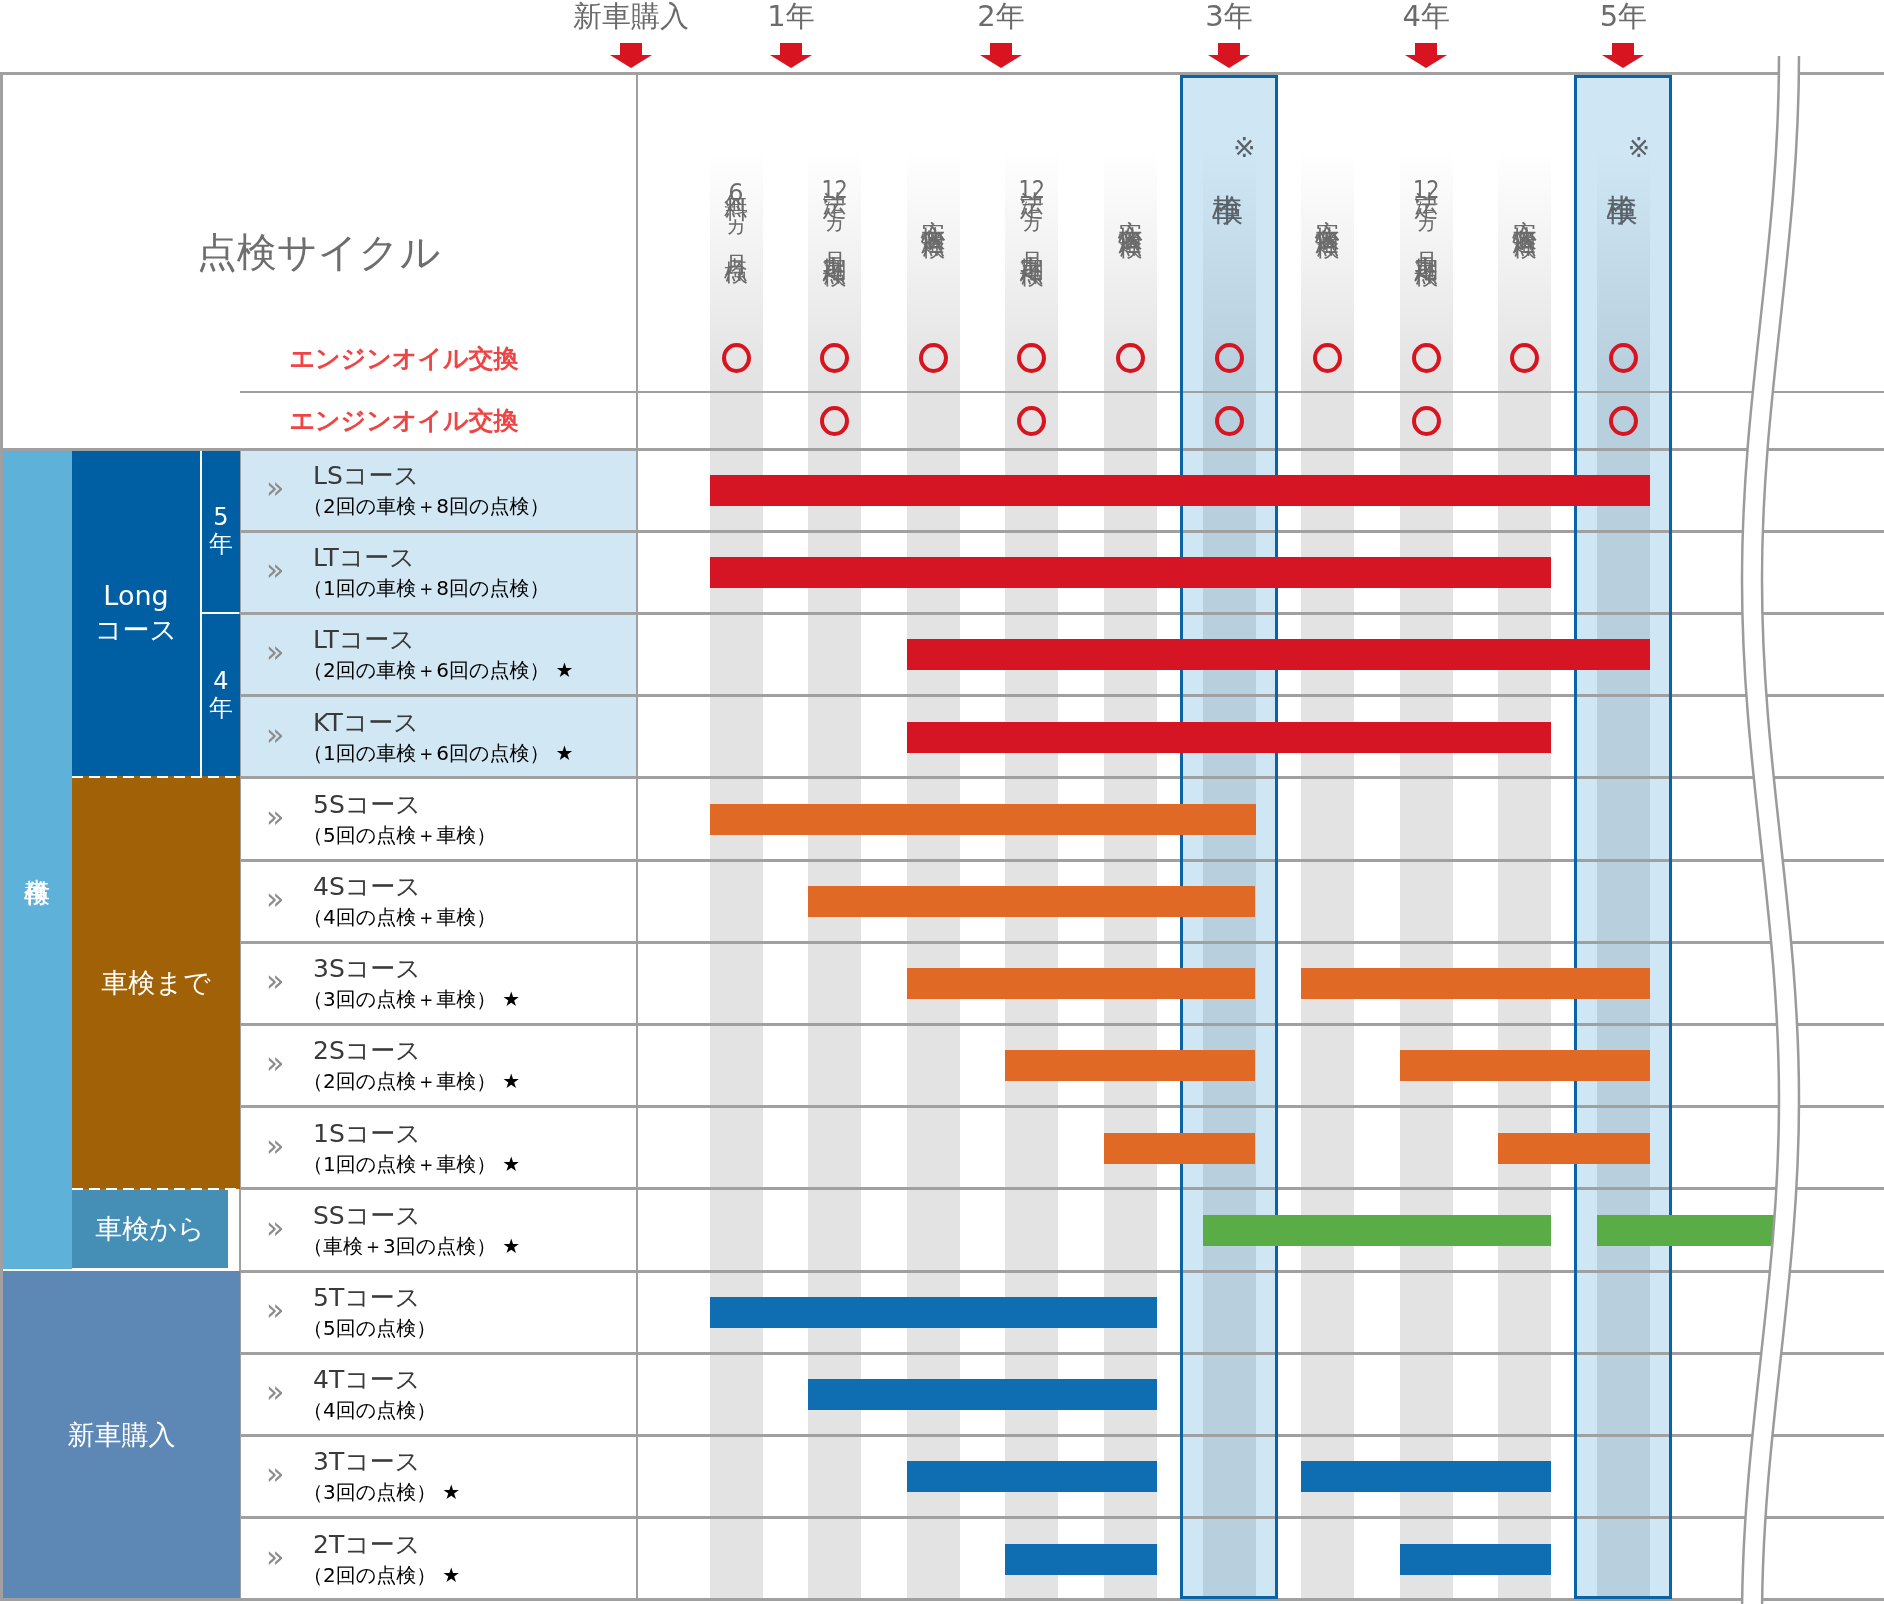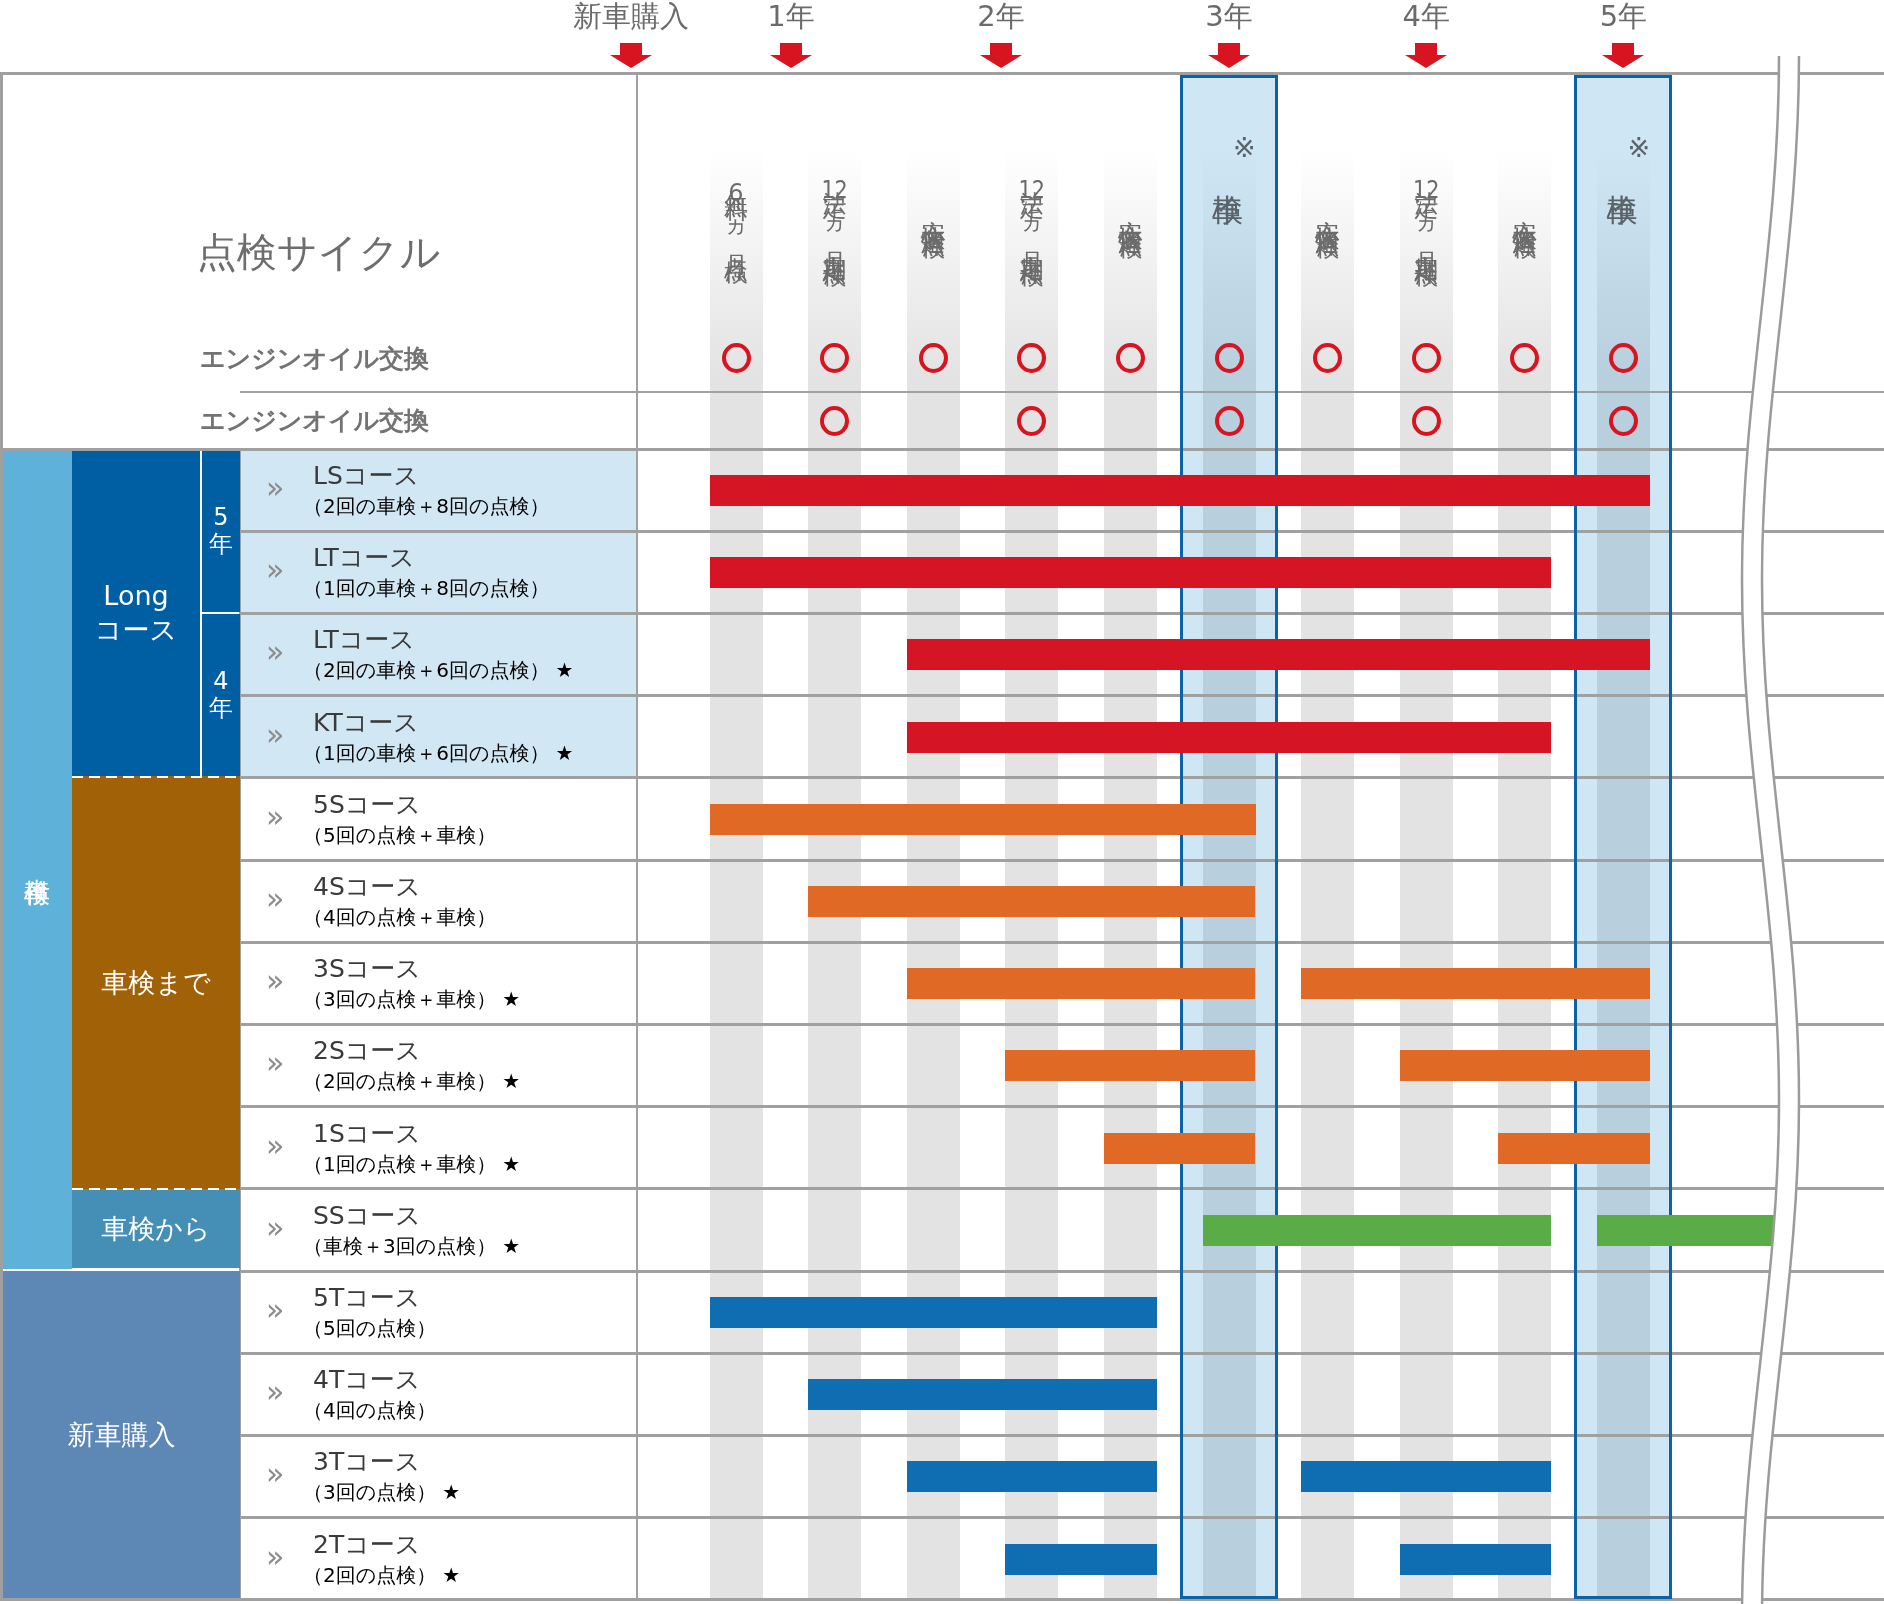--- a/index.html
+++ b/index.html
@@ -18,21 +18,21 @@
 
 .stripe{position:absolute;top:75px;height:1523px;width:53px;z-index:1;
   background:linear-gradient(to bottom,rgba(227,227,227,0) 0px,rgba(227,227,227,0) 75px,#e3e3e3 300px,#e3e3e3 100%);}
 .sk-fill{position:absolute;top:75px;height:1524px;width:98px;z-index:1;background:#cfe6f4;}
 .sk-inner{position:absolute;left:23px;top:0;width:53px;height:100%;
   background:linear-gradient(to bottom,rgba(184,207,221,0) 0px,rgba(184,207,221,0) 75px,#b8cfdd 300px,#b8cfdd 100%);}
 .sk-border{position:absolute;top:75px;height:1524px;width:98px;z-index:3;border:3px solid #0b63a7;}
 
 
 .hdr-title{position:absolute;left:0;top:228px;width:637px;text-align:center;font-size:40px;line-height:48px;color:#6e6e6e;z-index:5;white-space:nowrap;}
-.oil-label{position:absolute;left:200px;width:408px;text-align:left;font-size:25px;line-height:30px;color:#737373;font-weight:bold;z-index:5;white-space:nowrap;}
+.oil-label{position:absolute;left:200px;width:408px;text-align:center;font-size:25px;line-height:30px;color:#ef4444;font-weight:bold;z-index:5;white-space:nowrap;}
 .col-head{position:absolute;top:80px;height:260px;width:40px;display:flex;align-items:center;justify-content:center;z-index:5;}
 .vtext{writing-mode:vertical-rl;text-orientation:upright;font-size:24px;line-height:1;letter-spacing:3px;color:#6b6b6b;white-space:nowrap;}
 .tcy{text-combine-upright:all;}
 .sk-note{position:absolute;top:132px;font-size:27px;line-height:32px;color:#5b636a;z-index:5;}
 .sk-label{position:absolute;top:170px;writing-mode:vertical-rl;text-orientation:upright;font-size:31px;line-height:1;color:#5b636a;z-index:5;white-space:nowrap;}
 
 
 .ring{position:absolute;width:29px;height:30px;border:4px solid #d7141f;border-radius:50%;z-index:5;}
 .bar{position:absolute;height:31px;z-index:4;}
 
@@ -215,21 +215,21 @@
   <span class="grp-yr">5</span>
   <span class="grp-yr">年</span>
 </div>
 <div class="grp" style="left: 202px; top: 613.9px; width: 38px; height: 162.4px; background: rgb(0, 94, 163);">
   <span class="grp-yr">4</span>
   <span class="grp-yr">年</span>
 </div>
 <div class="grp" style="left: 72px; top: 776.3px; width: 168px; height: 412.5px; background: #a16207;">
   <span class="grp-h">車検まで</span>
 </div>
-<div class="grp" style="left: 72px; top: 1188.8px; width: 168px; height: 79.7px; background: rgb(69, 143, 182);">
+<div class="grp" style="left: 72px; top: 1188.8px; width: 156px; height: 79.7px; background: rgb(69, 143, 182);">
   <span class="grp-h">車検から</span>
 </div>
 <div class="grp" style="left: 3px; top: 1271px; width: 237px; height: 327.3px; background: rgb(93, 136, 181);">
   <span class="grp-h">新車購入</span>
 </div>
 <div class="dash" style="top:775.5px"></div>
 <div class="dash" style="top:1188px"></div>
 
 <div class="course lb" style="top:449px">
   <span class="chev">»</span>

